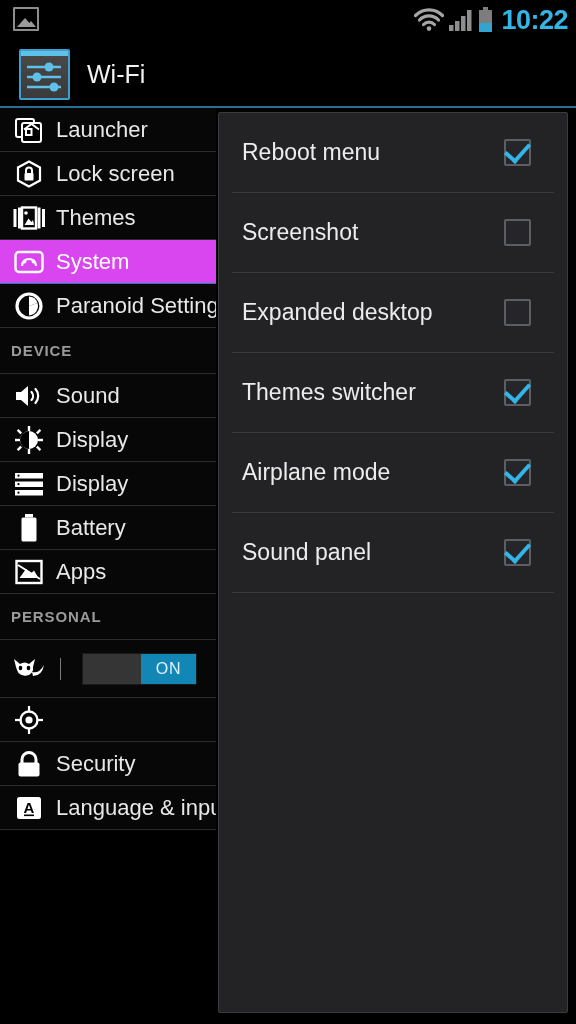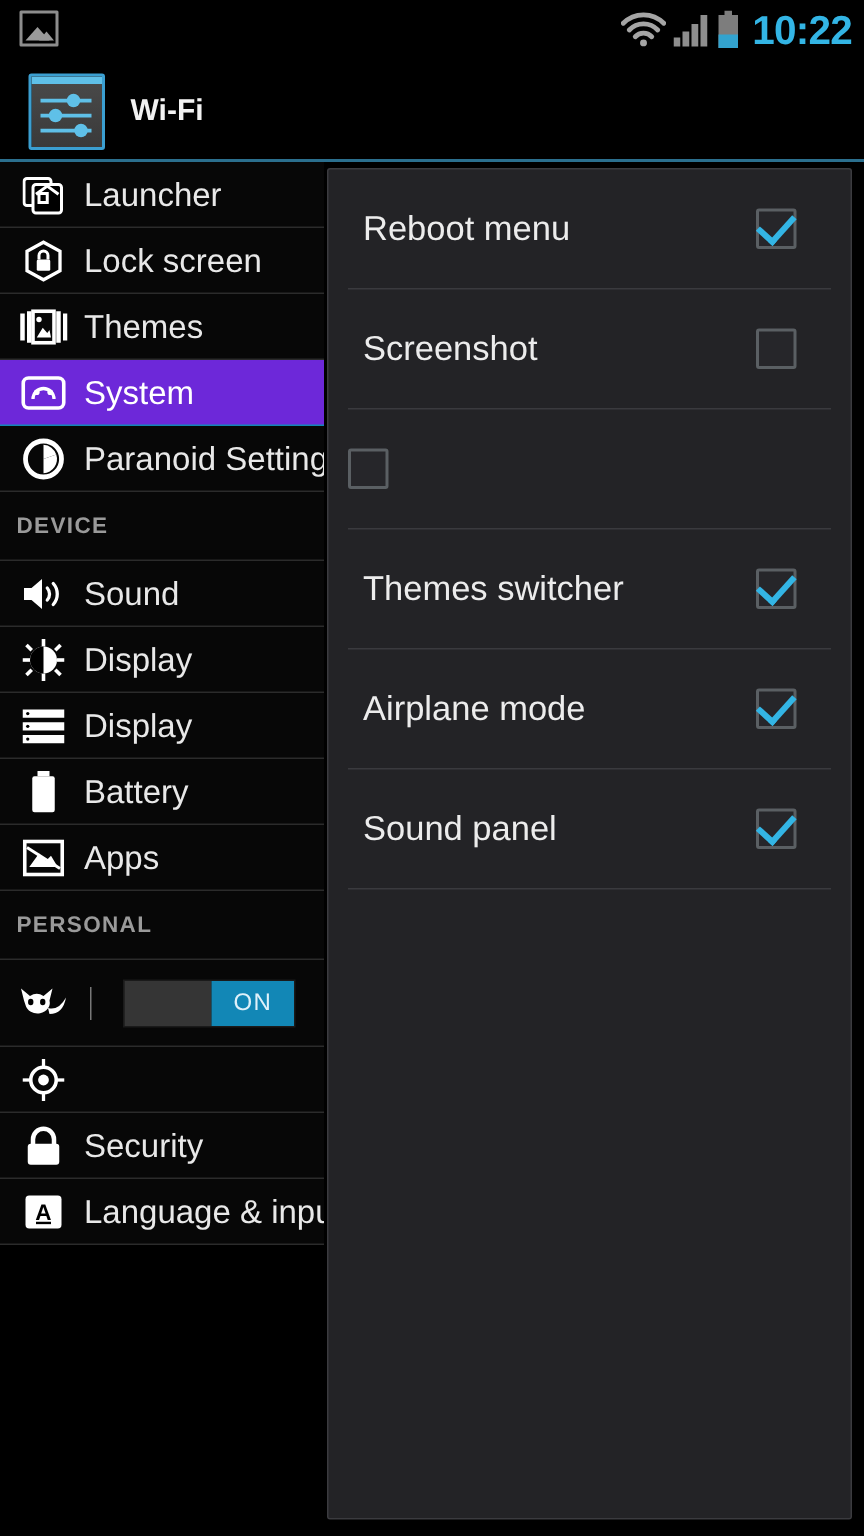--- a/index.html
+++ b/index.html
@@ -51,37 +51,37 @@
     margin-left: 19px; width: 51px; height: 51px;
     border: 2px solid #3b9fd1; border-radius: 2px;
     background: linear-gradient(#4a4a4a, #3a3a3a);
     position: relative; overflow: hidden;
   }
   #ab-icon .cap {
     position: absolute; left: 0; top: 0; width: 100%; height: 5px;
     background: #5fc0e8;
   }
   #ab-title {
-    margin-left: 17px; color: #f2f2f2; font-size: 20px; font-weight: 700;
+    margin-left: 17px; color: #f2f2f2; font-size: 25px; font-weight: 400;
   }
   #ab-underline {
     position: absolute; left: 0; top: 106px; width: 576px; height: 2px;
     background: #2b6f8e;
   }
 
   
   #sidebar {
     position: absolute; left: 0; top: 108px; width: 216px; height: 916px;
     background: #000; overflow: hidden;
   }
   .srow {
     position: relative; height: 44px; display: flex; align-items: center;
     border-bottom: 1px solid #2b2b2b; background: #070707;
   }
-  .srow.sel { background: #6d28d9; border-bottom-color: #1287b6; }
+  .srow.sel { background: #d946ef; border-bottom-color: #1287b6; }
   .srow .sicon {
     width: 34px; min-width: 34px; margin-left: 12px;
     display: flex; align-items: center; justify-content: center;
   }
   .srow .slabel {
     margin-left: 10px; color: #e8e8e8; font-size: 22px; font-weight: 400;
     white-space: nowrap;
   }
   .srow.sel .slabel { color: #ffffff; }
   .shdr {
@@ -382,20 +382,21 @@
   <div id="dialog">
     <div class="drow">
       <span class="dlabel">Reboot menu</span>
       <span class="cbox on"></span>
     </div>
     <div class="drow">
       <span class="dlabel">Screenshot</span>
       <span class="cbox"></span>
     </div>
     <div class="drow">
+      <span class="dlabel">Expanded desktop</span>
       <span class="cbox"></span>
     </div>
     <div class="drow">
       <span class="dlabel">Themes switcher</span>
       <span class="cbox on"></span>
     </div>
     <div class="drow">
       <span class="dlabel">Airplane mode</span>
       <span class="cbox on"></span>
     </div>

